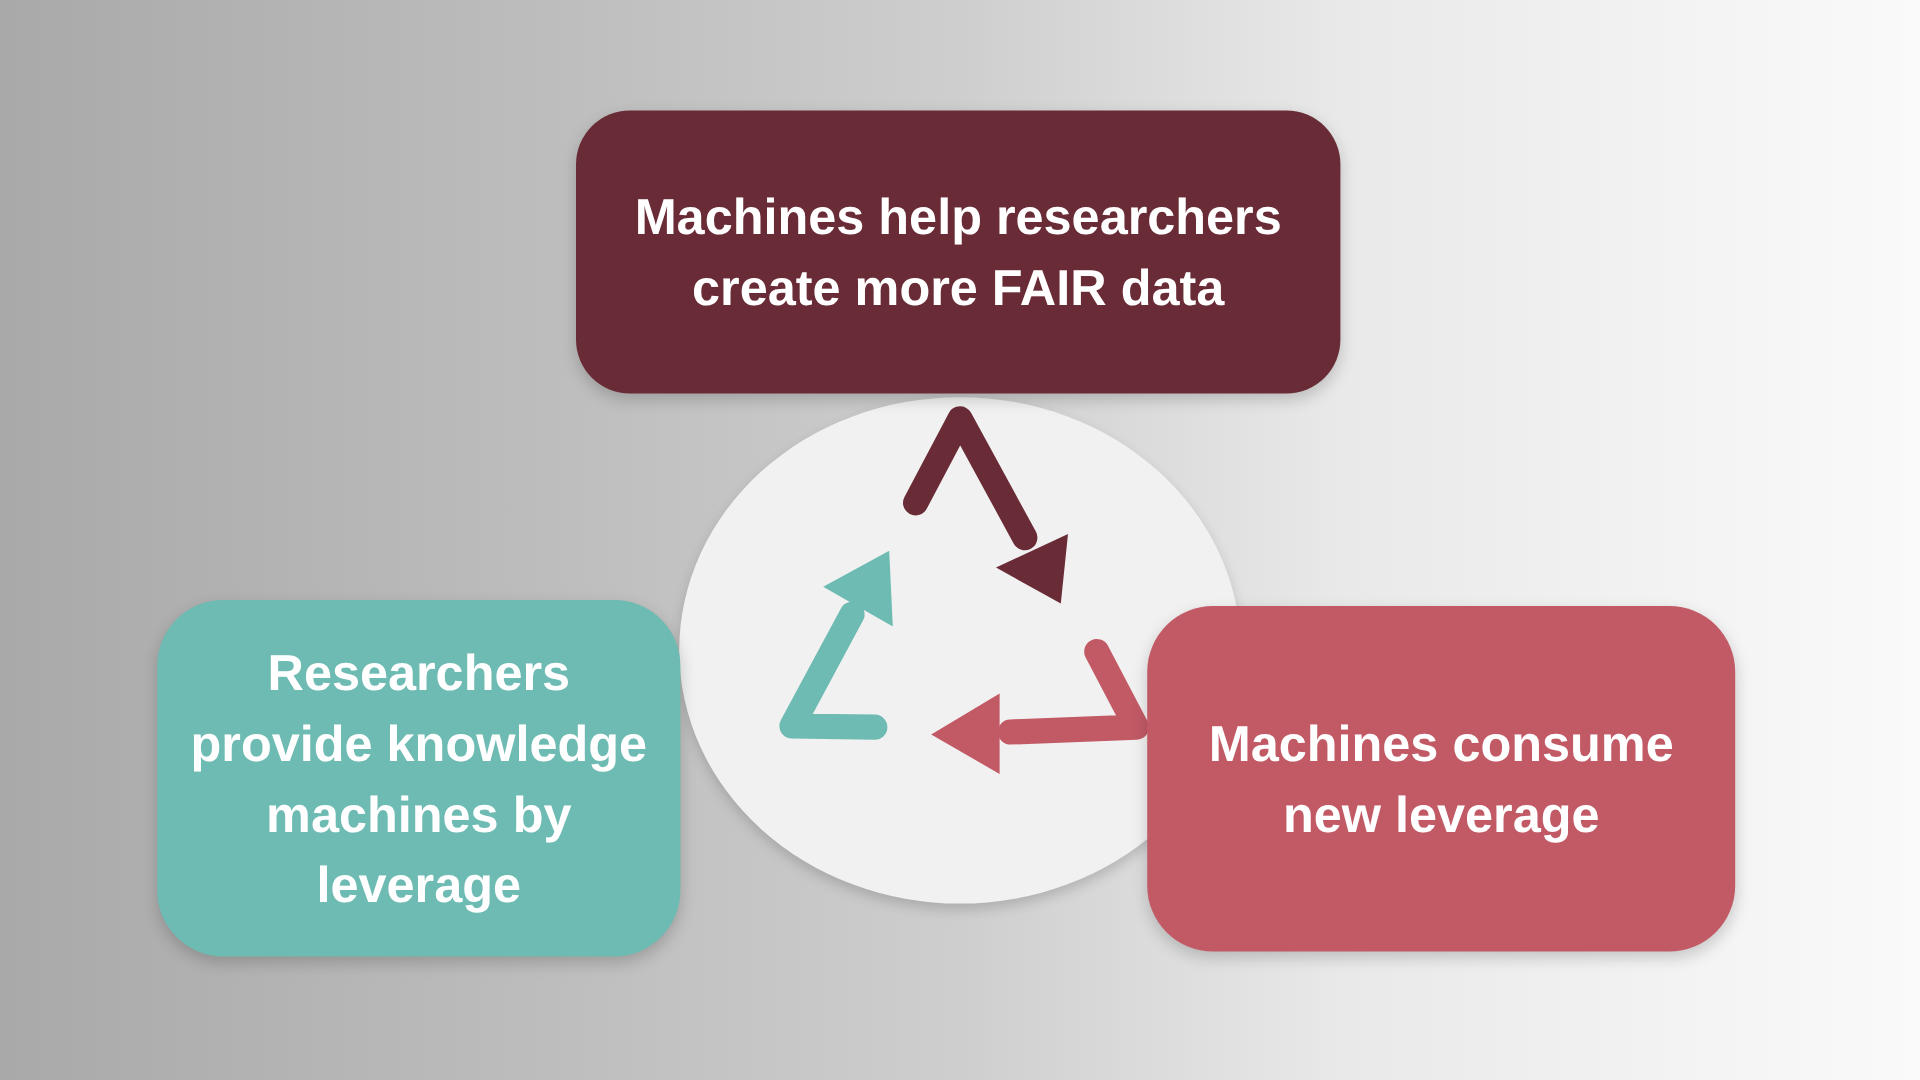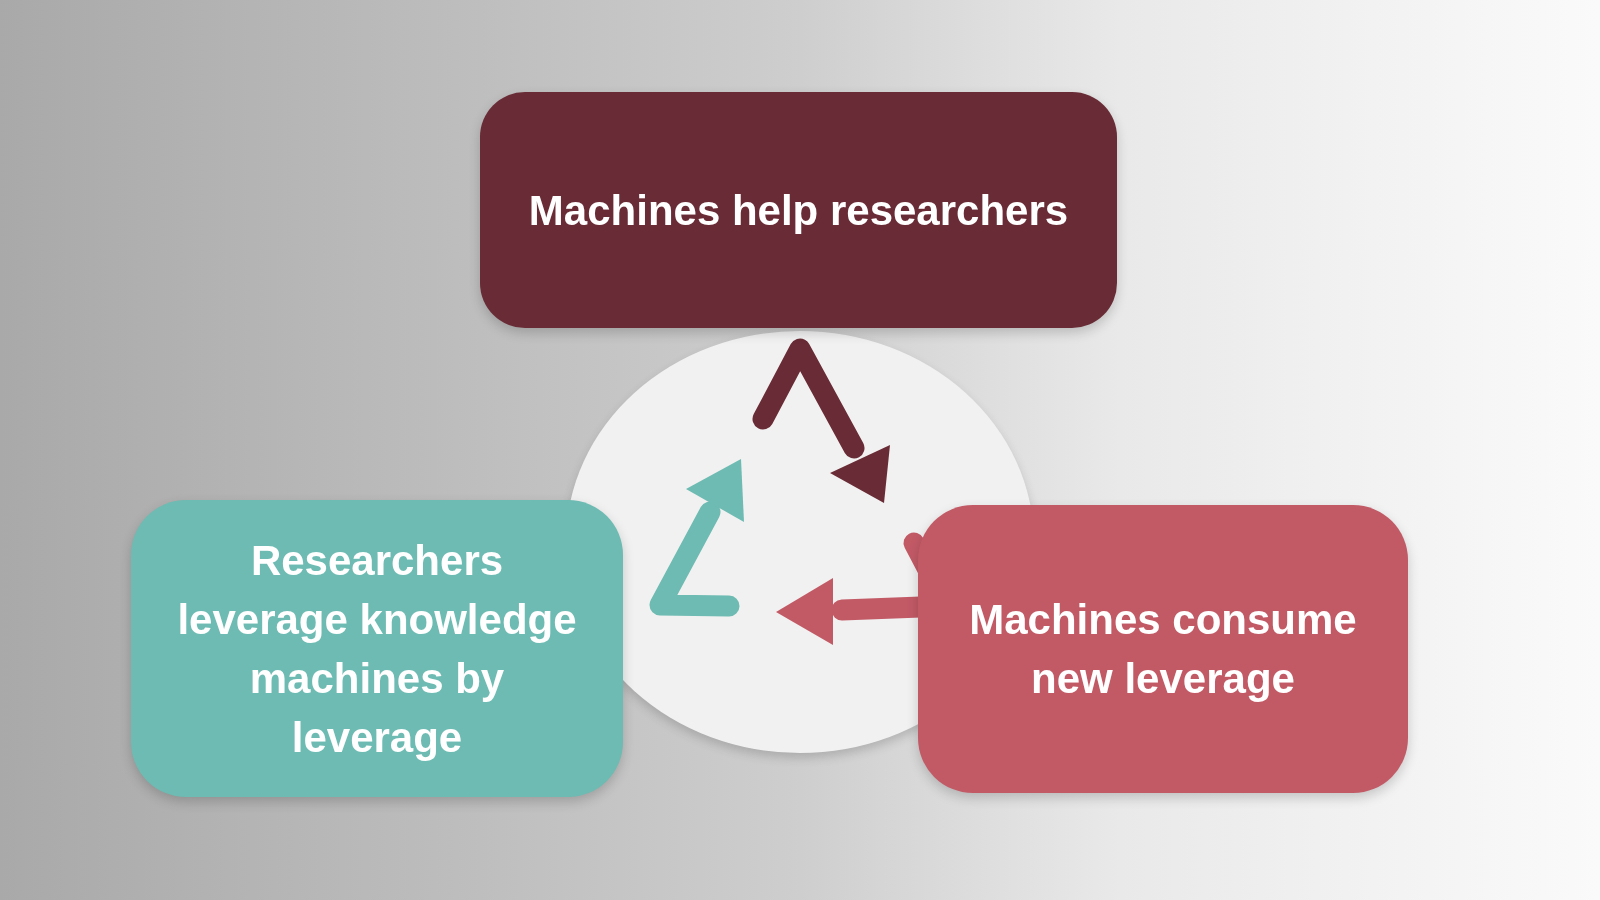--- a/index.html
+++ b/index.html
@@ -71,27 +71,27 @@
     left: 480px;
     top: 92px;
     width: 637px;
     height: 236px;
     border-radius: 45px;
     background: var(--c-top, #692b35);
   }
   .box-left {
     left: 131px;
     top: 500px;
-    width: 492px;
+    width: 436px;
     height: 297px;
     border-radius: 55px;
     background: var(--c-left, #6dbbb2);
   }
   .box-right {
-    left: 918px;
+    left: 956px;
     top: 505px;
     width: 490px;
     height: 288px;
     border-radius: 55px;
     background: var(--c-right, #c25a66);
   }
 </style>
 </head>
 <body>
 
@@ -109,25 +109,26 @@
       <polygon class="head-right" points="833,578 833,645 776,612"></polygon>
     </g>
     <g>
       <path class="shaft shaft-left" d="M729 606 L660 605 L710 512"></path>
       <polygon class="head-left" points="686,489 744,522 741,459"></polygon>
     </g>
   </svg>
 
   <div class="box box-top">
     <div class="line">Machines help researchers</div>
+    <div class="line">create more FAIR data</div>
   </div>
 
   <div class="box box-left">
     <div class="line">Researchers</div>
-    <div class="line">leverage knowledge</div>
+    <div class="line">provide knowledge</div>
     <div class="line">machines by</div>
     <div class="line">leverage</div>
   </div>
 
   <div class="box box-right">
     <div class="line">Machines consume</div>
     <div class="line">new leverage</div>
   </div>
 
 </div>

